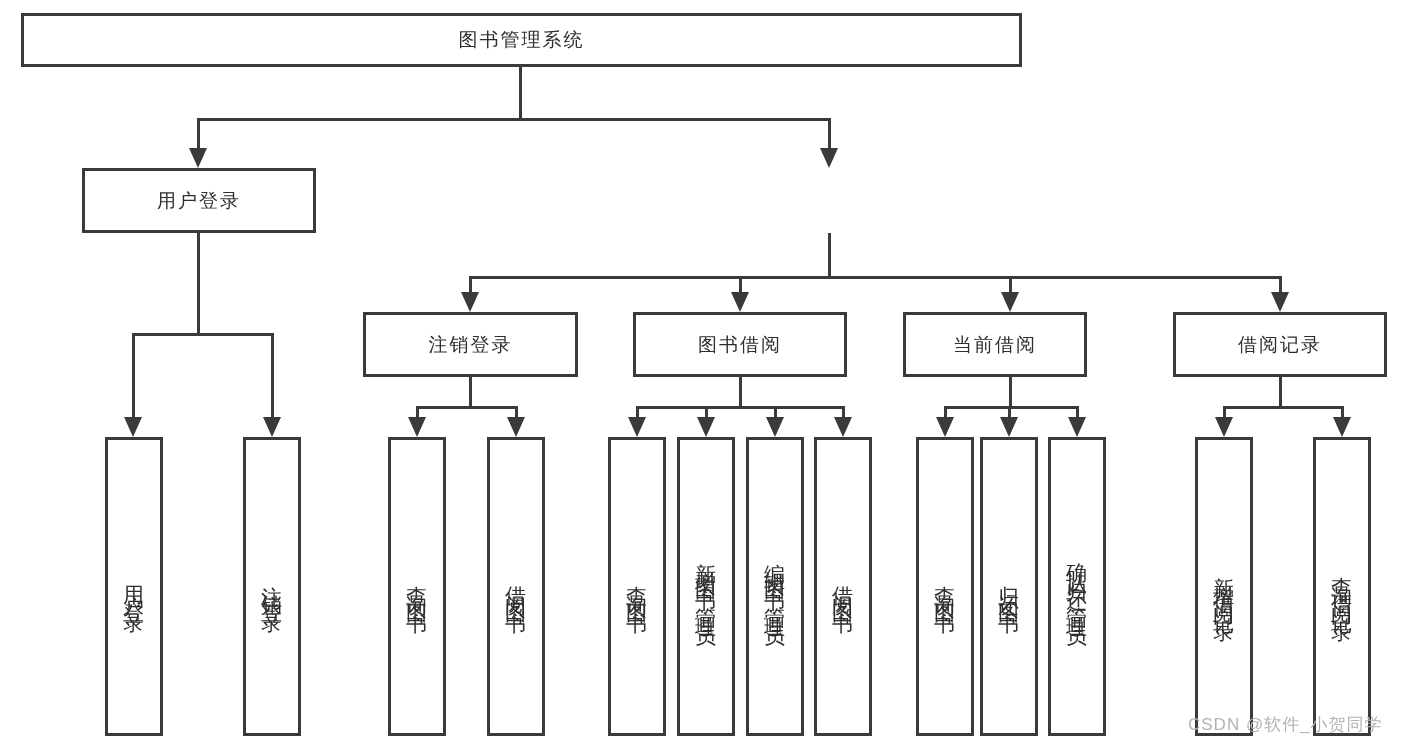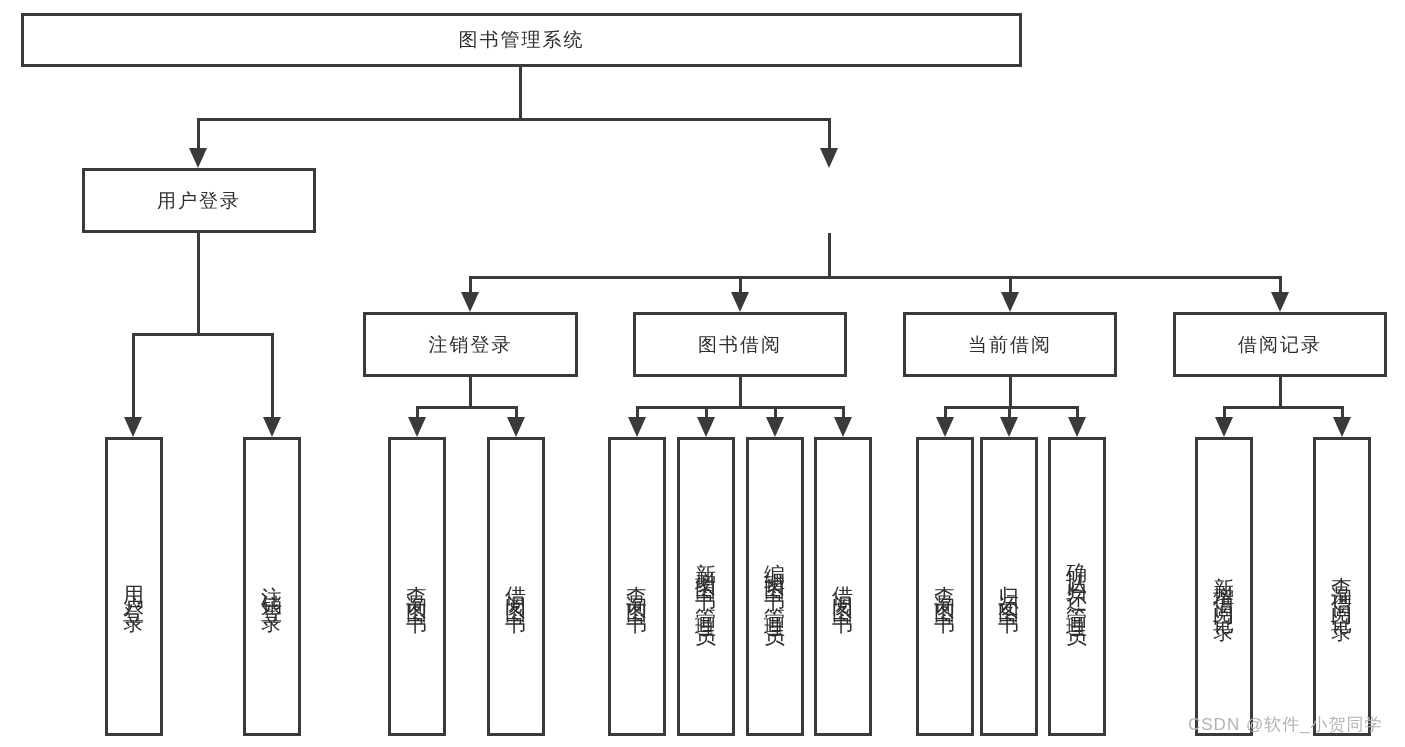--- a/index.html
+++ b/index.html
@@ -94,21 +94,21 @@
   <i class="ah" style="left:461px; top:292px;"></i>
   <i class="vl" style="left:739px; top:276px; height:19px;"></i>
   <i class="ah" style="left:731px; top:292px;"></i>
   <i class="vl" style="left:1009px; top:276px; height:19px;"></i>
   <i class="ah" style="left:1001px; top:292px;"></i>
   <i class="vl" style="left:1279px; top:276px; height:19px;"></i>
   <i class="ah" style="left:1271px; top:292px;"></i>
 
   <div class="hbox" style="left:363px; top:312px; width:215px; height:65px;">注销登录</div>
   <div class="hbox" style="left:633px; top:312px; width:214px; height:65px;">图书借阅</div>
-  <div class="hbox" style="left:903px; top:312px; width:214px; height:65px;">当前借阅</div>
+  <div class="hbox" style="left:903px; top:312px; width:184px; height:65px;">当前借阅</div>
   <div class="hbox" style="left:1173px; top:312px; width:214px; height:65px;">借阅记录</div>
 
   <i class="vl" style="left:469px; top:377px; height:32px;"></i>
   <i class="hl" style="left:416px; top:406px; width:102px;"></i>
   <i class="vl" style="left:416px; top:406px; height:14px;"></i>
   <i class="ah" style="left:408px; top:417px;"></i>
   <i class="vl" style="left:515px; top:406px; height:14px;"></i>
   <i class="ah" style="left:507px; top:417px;"></i>
 
   <i class="vl" style="left:739px; top:377px; height:32px;"></i>

